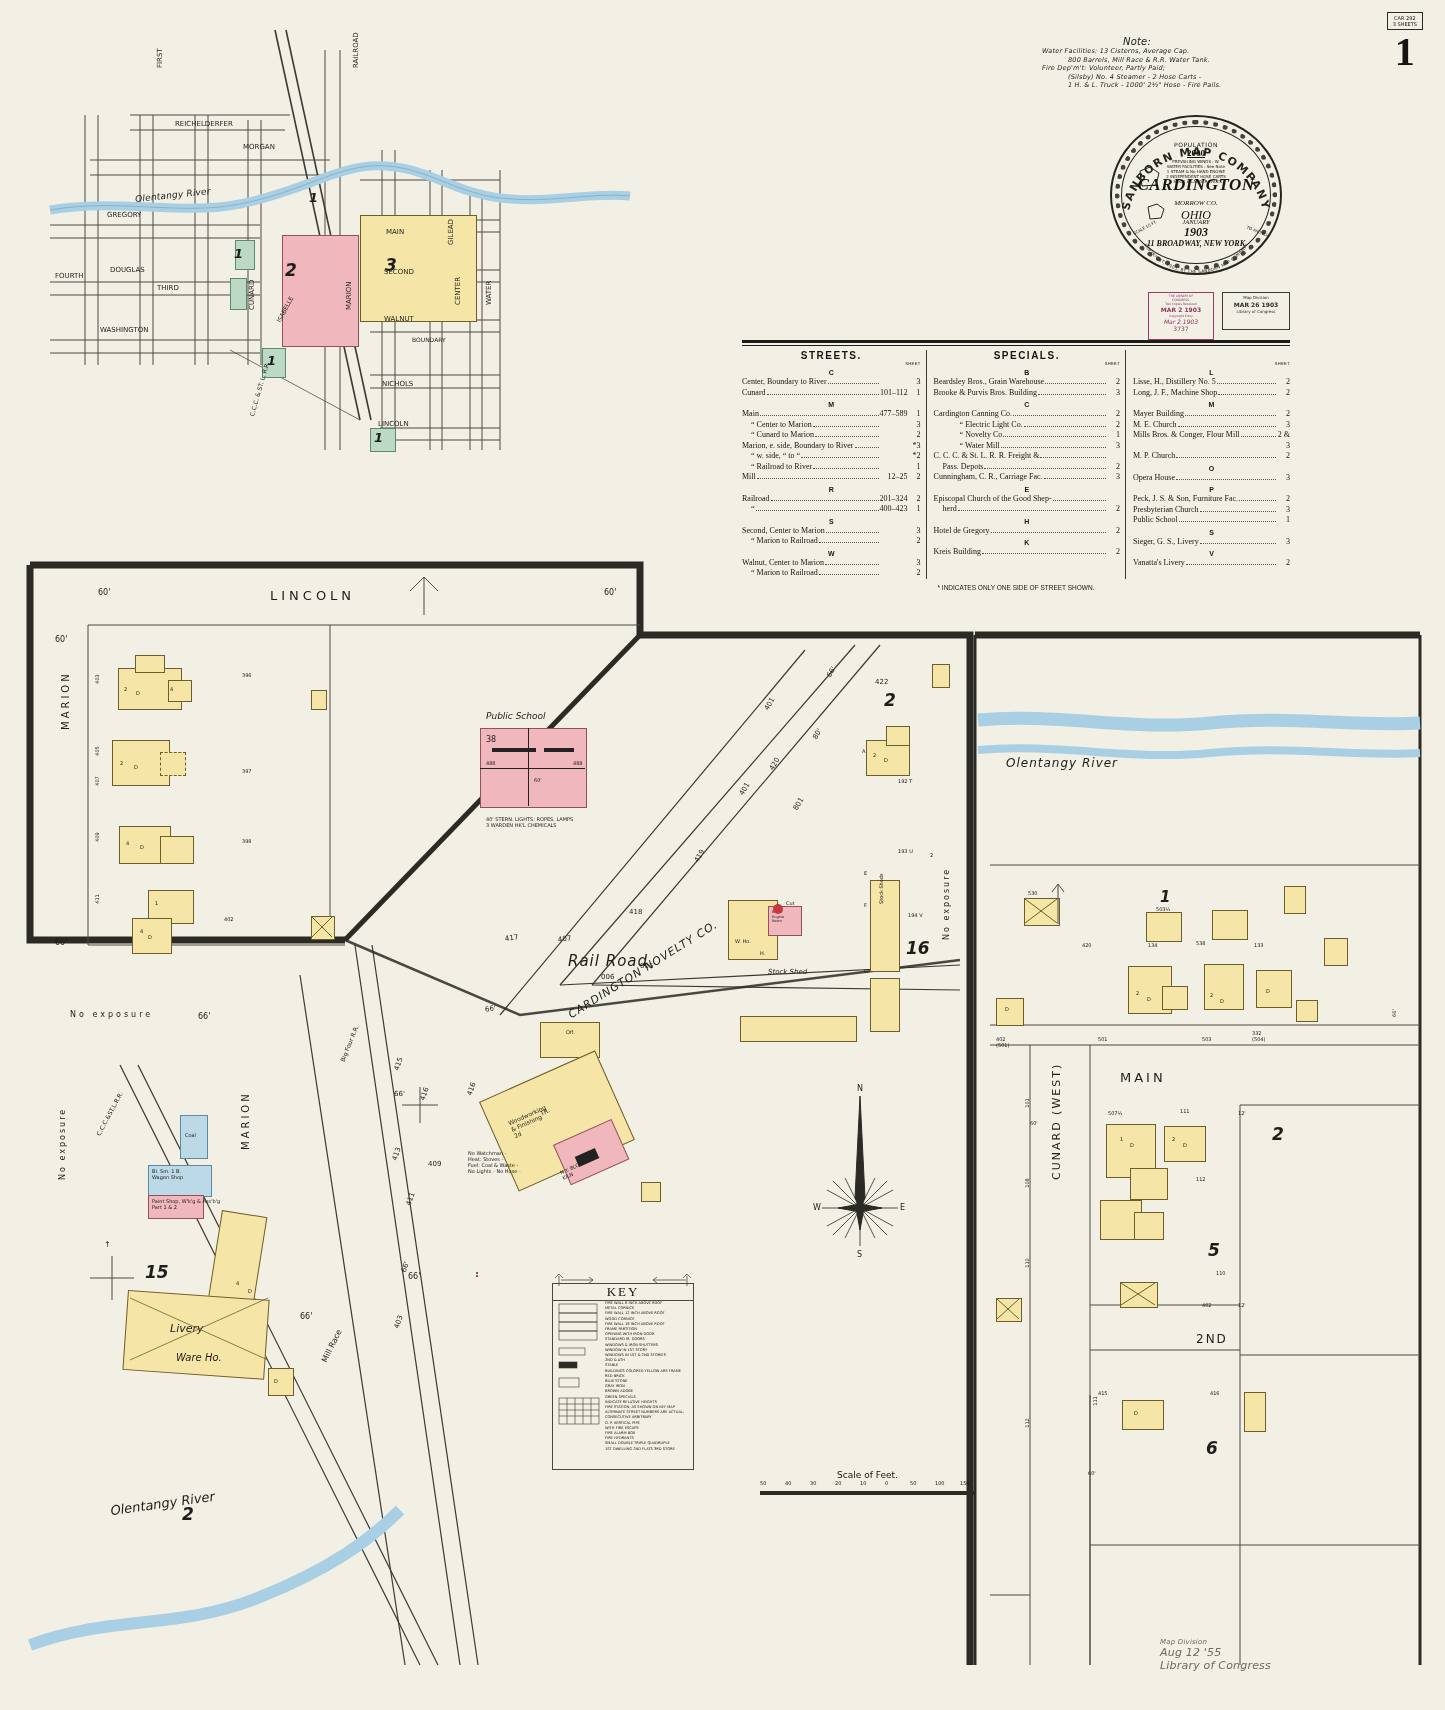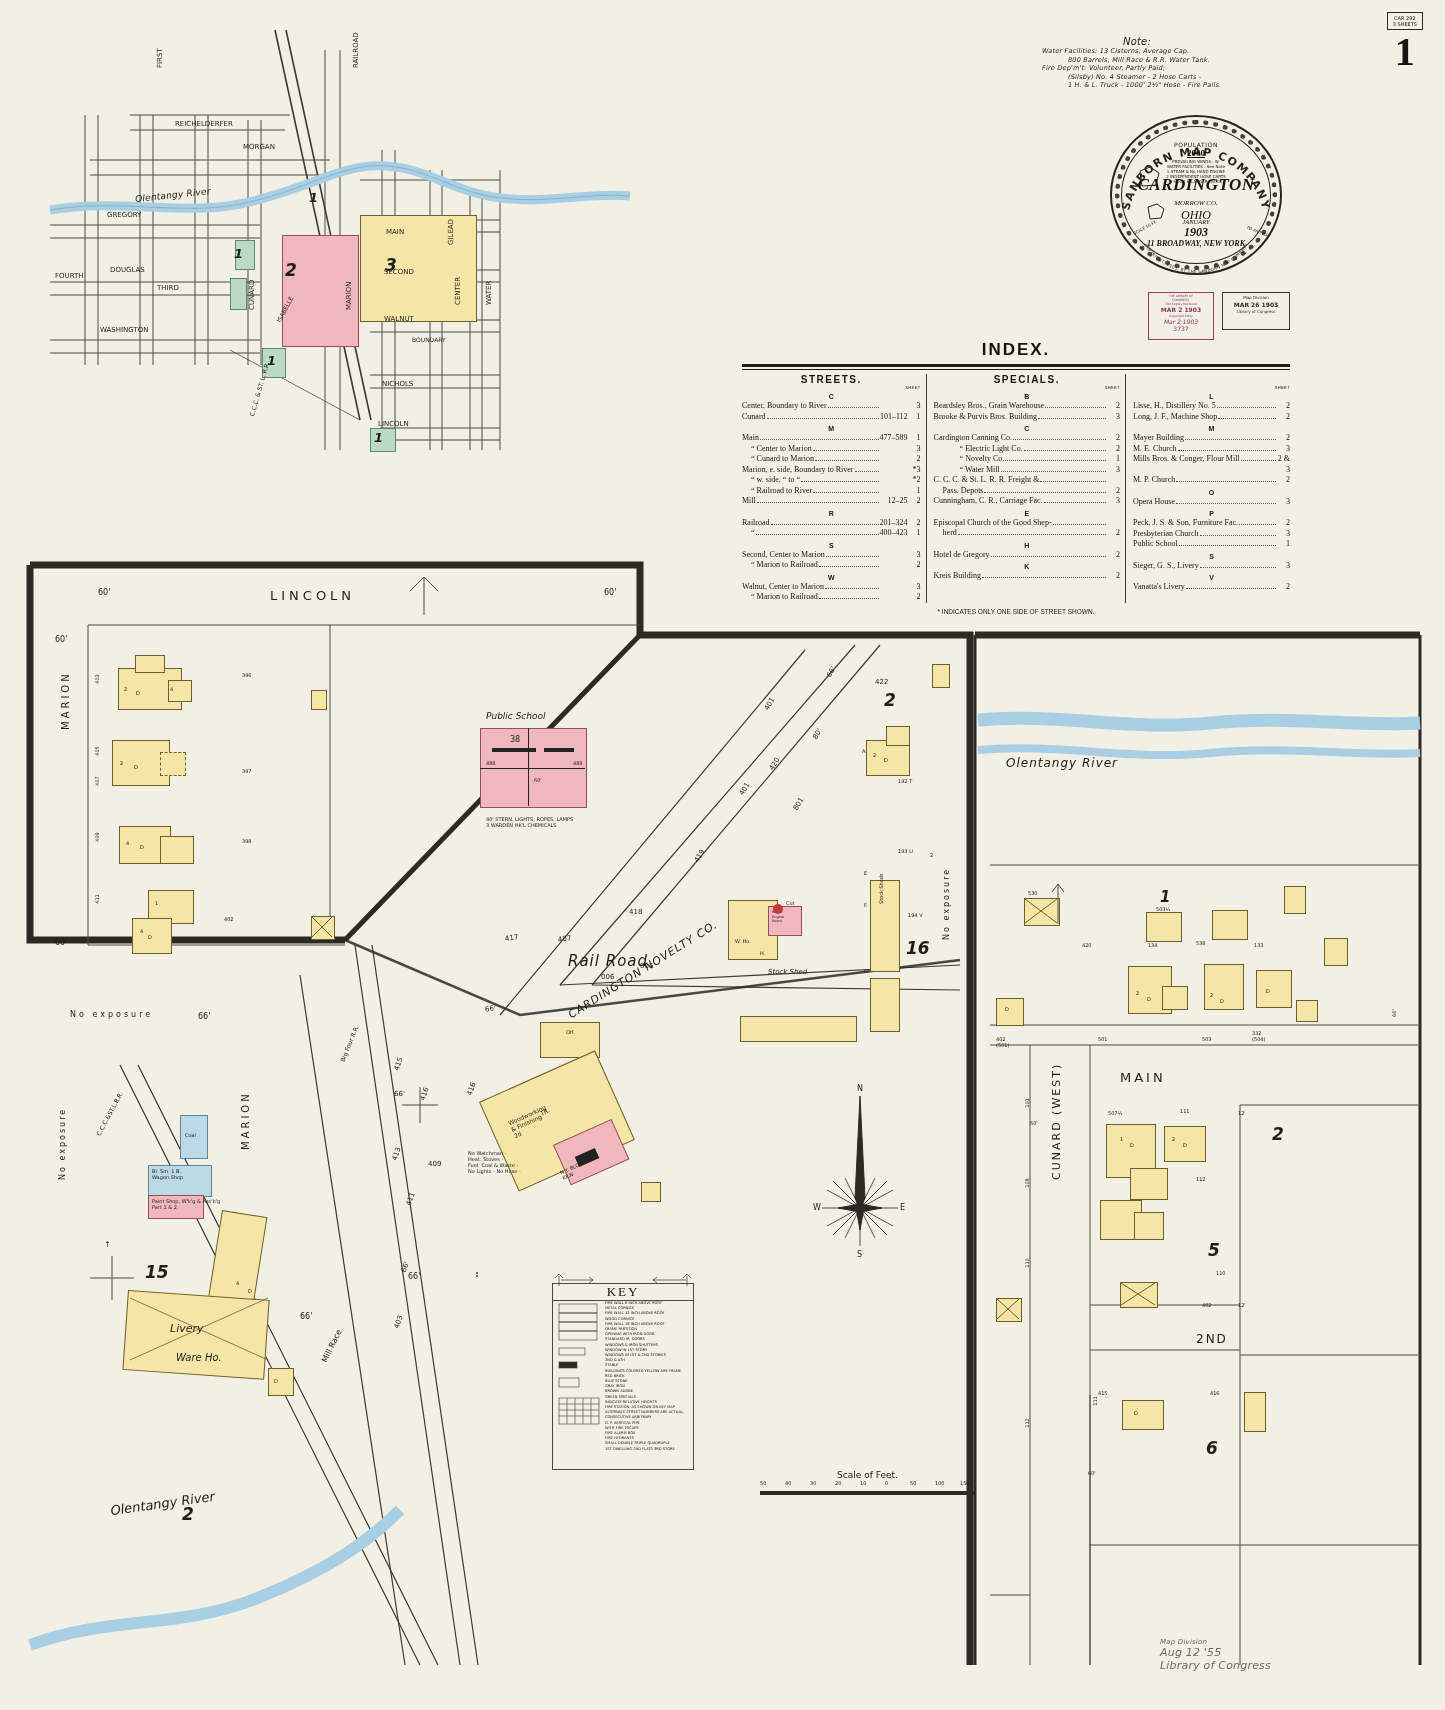--- a/index.html
+++ b/index.html
@@ -183,21 +183,20 @@
     <div style="font-size:4px;line-height:5px;">Library of Congress</div>
   </div>
 
   <div class="pg hand" style="left:1160px;top:1638px;width:120px;color:#6d6a60;">
     <div style="font-size:7px;">Map Division</div>
     <div style="font-size:11px;">Aug 12 '55</div>
     <div style="font-size:11px;">Library of Congress</div>
   </div>
 
   <div class="pg" id="index">
-    <div id="indexTitle">INDEX.</div>
     <div id="indexRule"></div>
     <div id="cols">
       <div class="col c1">
         <div class="colhead">STREETS.</div>
         <div id="streetsBody">
             <div class="shcol">SHEET</div>
             <div class="alpha">C</div>
             <div class="ent">
               <span class="nm">Center, Boundary to River</span>
               <span class="dots"></span>
@@ -609,21 +608,21 @@
 
   <div class="pnk" style="left:476px;top:1272px;width:0;height:0;"></div>
   <div class="pnk" style="left:476px;top:1275px;width:0;height:0;"></div>
 
   <div class="pg" style="left:478px;top:1275px;">
     
   </div>
 
   <div class="pnk" id="school" style="left:480px;top:728px;width:105px;height:78px;"></div>
   <div class="lbl" style="left:486px;top:711px;font-size:9px;font-style:italic;">Public School</div>
-  <div class="lbl t8" style="left:486px;top:735px;margin-left:24px;">38</div>
+  <div class="lbl t8" style="left:486px;top:735px;">38</div>
   <div class="lbl tiny" style="left:486px;top:816px;white-space:pre;">40' STERN. LIGHTS: ROPES, LAMPS
 3 WARDEN HK'L CHEMICALS</div>
   <div class="blk" style="left:492px;top:748px;width:44px;height:4px;"></div>
   <div class="blk" style="left:544px;top:748px;width:30px;height:4px;"></div>
   <div class="blk" style="left:480px;top:768px;width:105px;height:1px;"></div>
   <div class="blk" style="left:528px;top:728px;width:1px;height:78px;"></div>
   <div class="lbl tiny" style="left:486px;top:760px;">488</div>
   <div class="lbl tiny" style="left:573px;top:760px;">488</div>
   <div class="lbl tiny" style="left:534px;top:777px;">60'</div>
 

